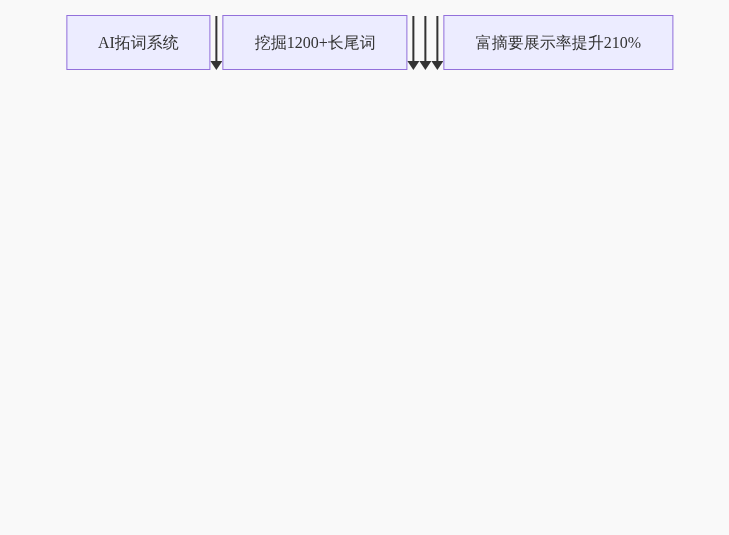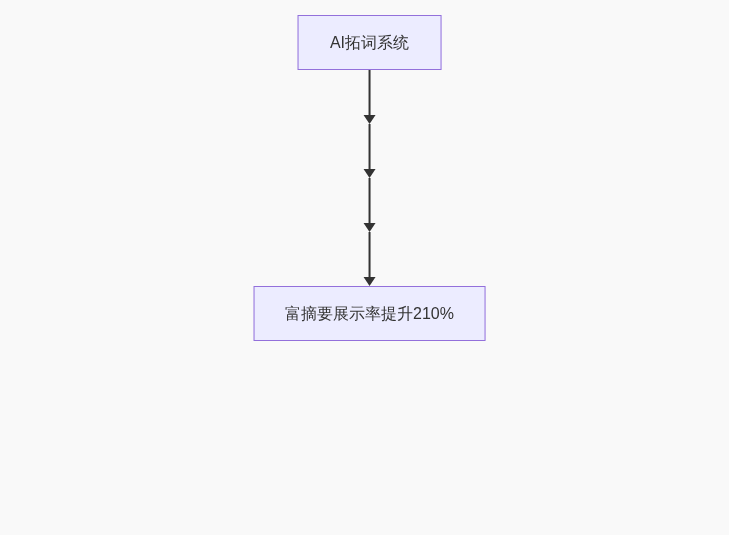--- a/index.html
+++ b/index.html
@@ -14,22 +14,23 @@
     overflow: hidden;
     position: relative;
   }
   .canvas {
     position: absolute;
     top: 15px;
     left: 50%;
     transform: translateX(-50%);
     margin-left: 5px;
     display: flex;
-    flex-direction: column;
+    flex-direction: row;
     align-items: center;
+    font-family: Liberation Serif, serif;
   }
   .flow-node {
     box-sizing: border-box;
     background: var(--node-fill, #ECECFF);
     border: 1px solid var(--node-border, #9370DB);
     color: var(--node-text, #333333);
     font-size: 16px;
     line-height: 21px;
     padding: 16px 31px;
     text-align: center;
@@ -65,20 +66,23 @@
 
   <div class="flow-node">
     <span>AI拓词系统</span>
   </div>
 
   <div class="connector">
     <div class="edge-line"></div>
     <div class="edge-arrowhead"></div>
   </div>
 
+  <div class="flow-node">
+    <span>挖掘1200+长尾词</span>
+  </div>
 
   <div class="connector">
     <div class="edge-line"></div>
     <div class="edge-arrowhead"></div>
   </div>
 
 
   <div class="connector">
     <div class="edge-line"></div>
     <div class="edge-arrowhead"></div>

